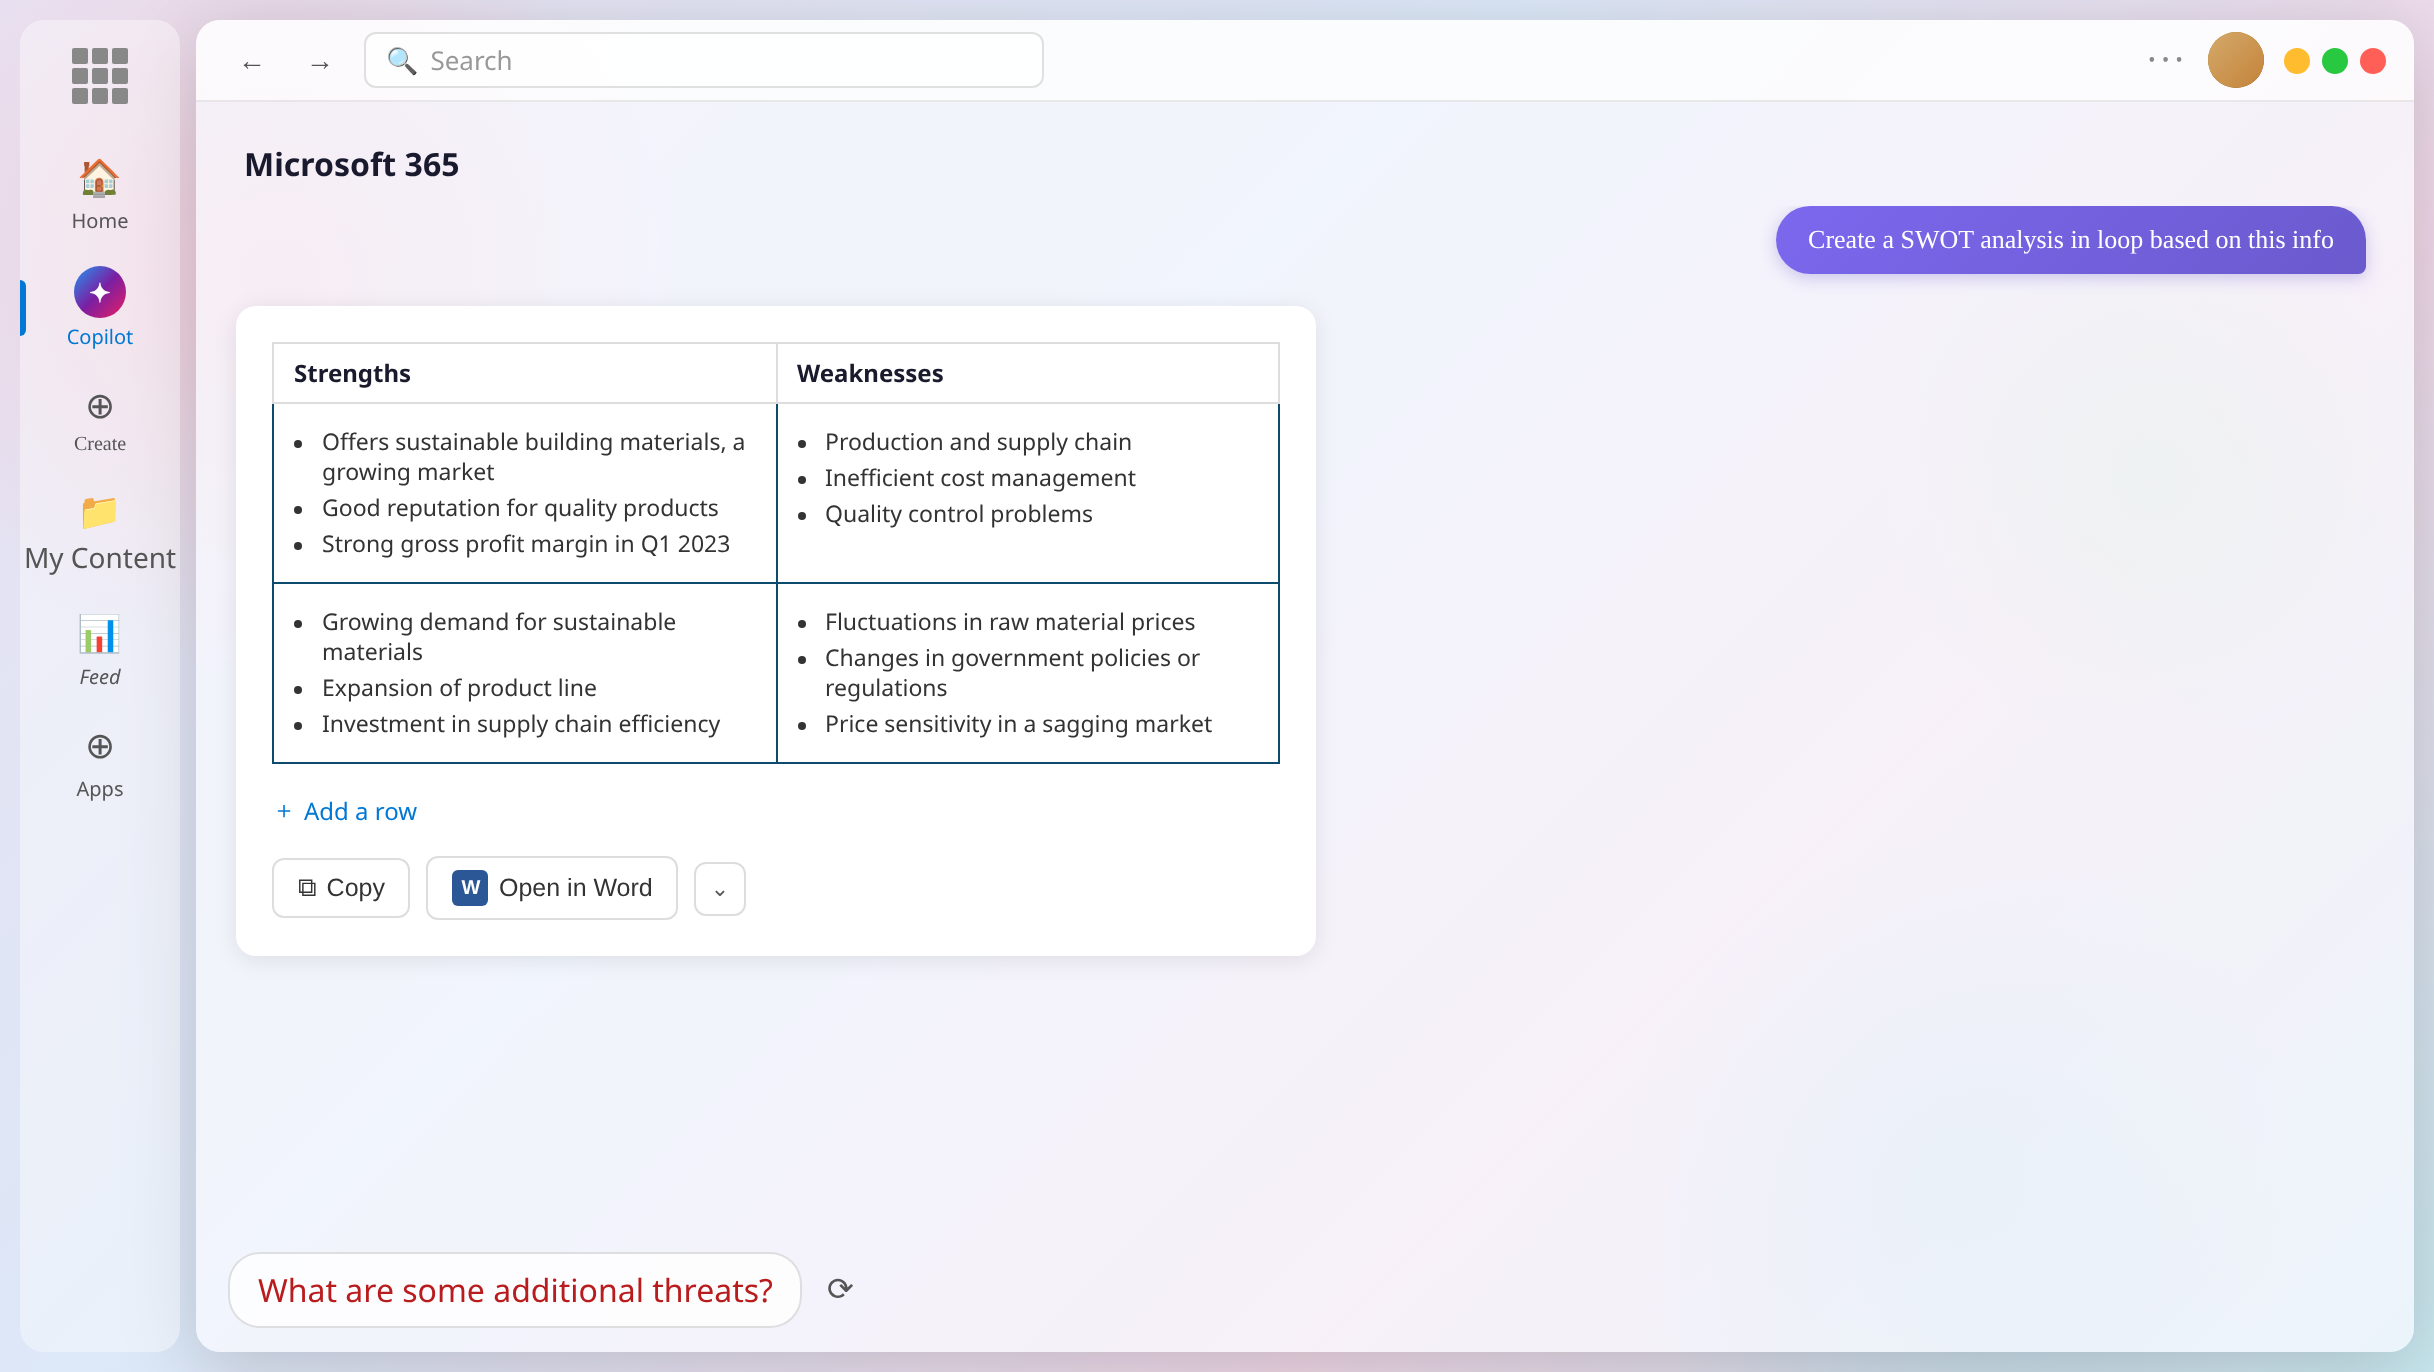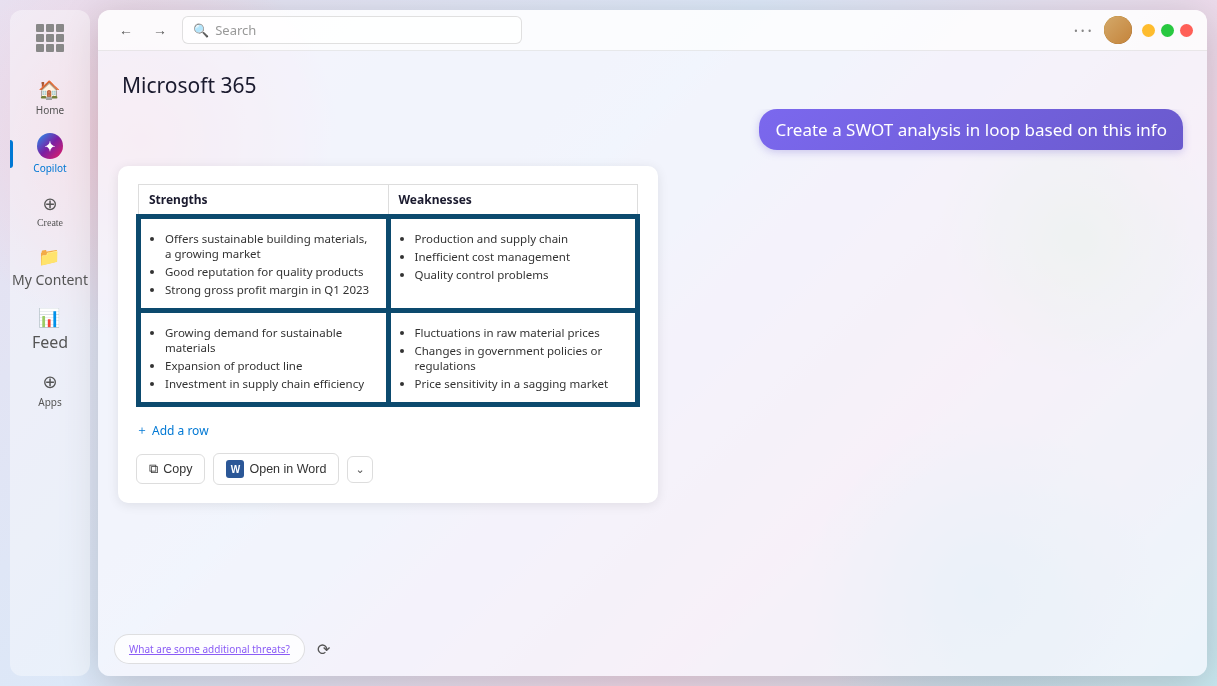--- a/index.html
+++ b/index.html
@@ -101,45 +101,46 @@
       flex-direction: column;
       padding: 16px 0 0 0;
       background: rgba(245,245,255,0.4);
       overflow: hidden;
       position: relative;
     }
 
     
     .app-header {
       padding: 0 20px 10px 20px;
-      font-size: 21px;
-      font-weight: 400;
+      font-size: 16px;
+      font-weight: 700;
       color: #1a1a2e;
     }
 
     
     .chat-messages {
       flex: 1;
       overflow-y: auto;
       padding: 0 16px;
       display: flex;
       flex-direction: column;
       gap: 16px;
     }
 
     
     .user-message {
       align-self: flex-end;
       background: linear-gradient(135deg, #7B68EE, #6a5acd);
       color: white;
       padding: 9px 16px;
       border-radius: 18px 18px 4px 18px;
-      font-size: 17px;
+      font-size: 13px;
       max-width: 60%;
       box-shadow: 0 2px 8px rgba(107,90,205,0.3);
+      font-family: Liberation Serif, serif;
     }
 
     
     .ai-response {
       background: white;
       border-radius: 10px;
       padding: 18px;
       box-shadow: 0 2px 12px rgba(0,0,0,0.09);
       max-width: 540px;
       align-self: flex-start;
@@ -152,21 +153,21 @@
       color: #1a1a2e;
     }
 
     .swot-table {
       width: 100%;
       border-collapse: collapse;
       font-size: 11.5px;
       padding-left: 19px;
     }
     .swot-table td {
-      border: 5px solid #0c4a6e;
+      border: 1px solid #0c4a6e;
       padding: 8px 10px;
       vertical-align: top;
       width: 50%;
     }
     .swot-table th {
       font-weight: 700;
       font-size: 12px;
       color: #1a1a2e;
       padding: 6px 10px;
       border: 1px solid #ddd;
@@ -233,25 +234,24 @@
       display: flex;
       gap: 8px;
       padding: 12px 16px;
       flex-wrap: wrap;
     }
     .suggestion-chip {
       background: rgba(255,255,255,0.8);
       border: 1px solid rgba(0,0,0,0.12);
       border-radius: 16px;
       padding: 7px 14px;
-      font-size: 10px;
-      color: #8b5cf6;
+      font-size: 16px;
+      color: #b91c1c;
       cursor: pointer;
       white-space: nowrap;
-      text-decoration: underline;
     }
     .refresh-btn {
       background: none;
       border: none;
       cursor: pointer;
       color: #555;
       font-size: 16px;
       padding: 4px;
     }
 
@@ -352,21 +352,21 @@
     <span style="font-size:10px;color:#555;font-family:Liberation Serif, serif;">Create</span>
   </div>
 
   <div style="display:flex;flex-direction:column;align-items:center;gap:2px;padding:7px 0;width:100%;cursor:pointer;color:#555;font-size:10px;">
     <span style="font-size:18px;">📁</span>
     <span style="font-size:14px;color:#555;">My Content</span>
   </div>
 
   <div style="display:flex;flex-direction:column;align-items:center;gap:2px;padding:7px 0;width:100%;cursor:pointer;color:#555;font-size:10px;">
     <span style="font-size:18px;">📊</span>
-    <span style="font-size:16px;color:#555;">Feed</span>
+    <span style="font-size:10px;color:#555;font-style:italic;">Feed</span>
   </div>
 
   <div style="display:flex;flex-direction:column;align-items:center;gap:2px;padding:7px 0;width:100%;cursor:pointer;color:#555;font-size:10px;">
     <span style="font-size:18px;">⊕</span>
     <span style="font-size:10px;color:#555;">Apps</span>
   </div>
 </div>
 
 <div class="window" style="left:98px;">
 

